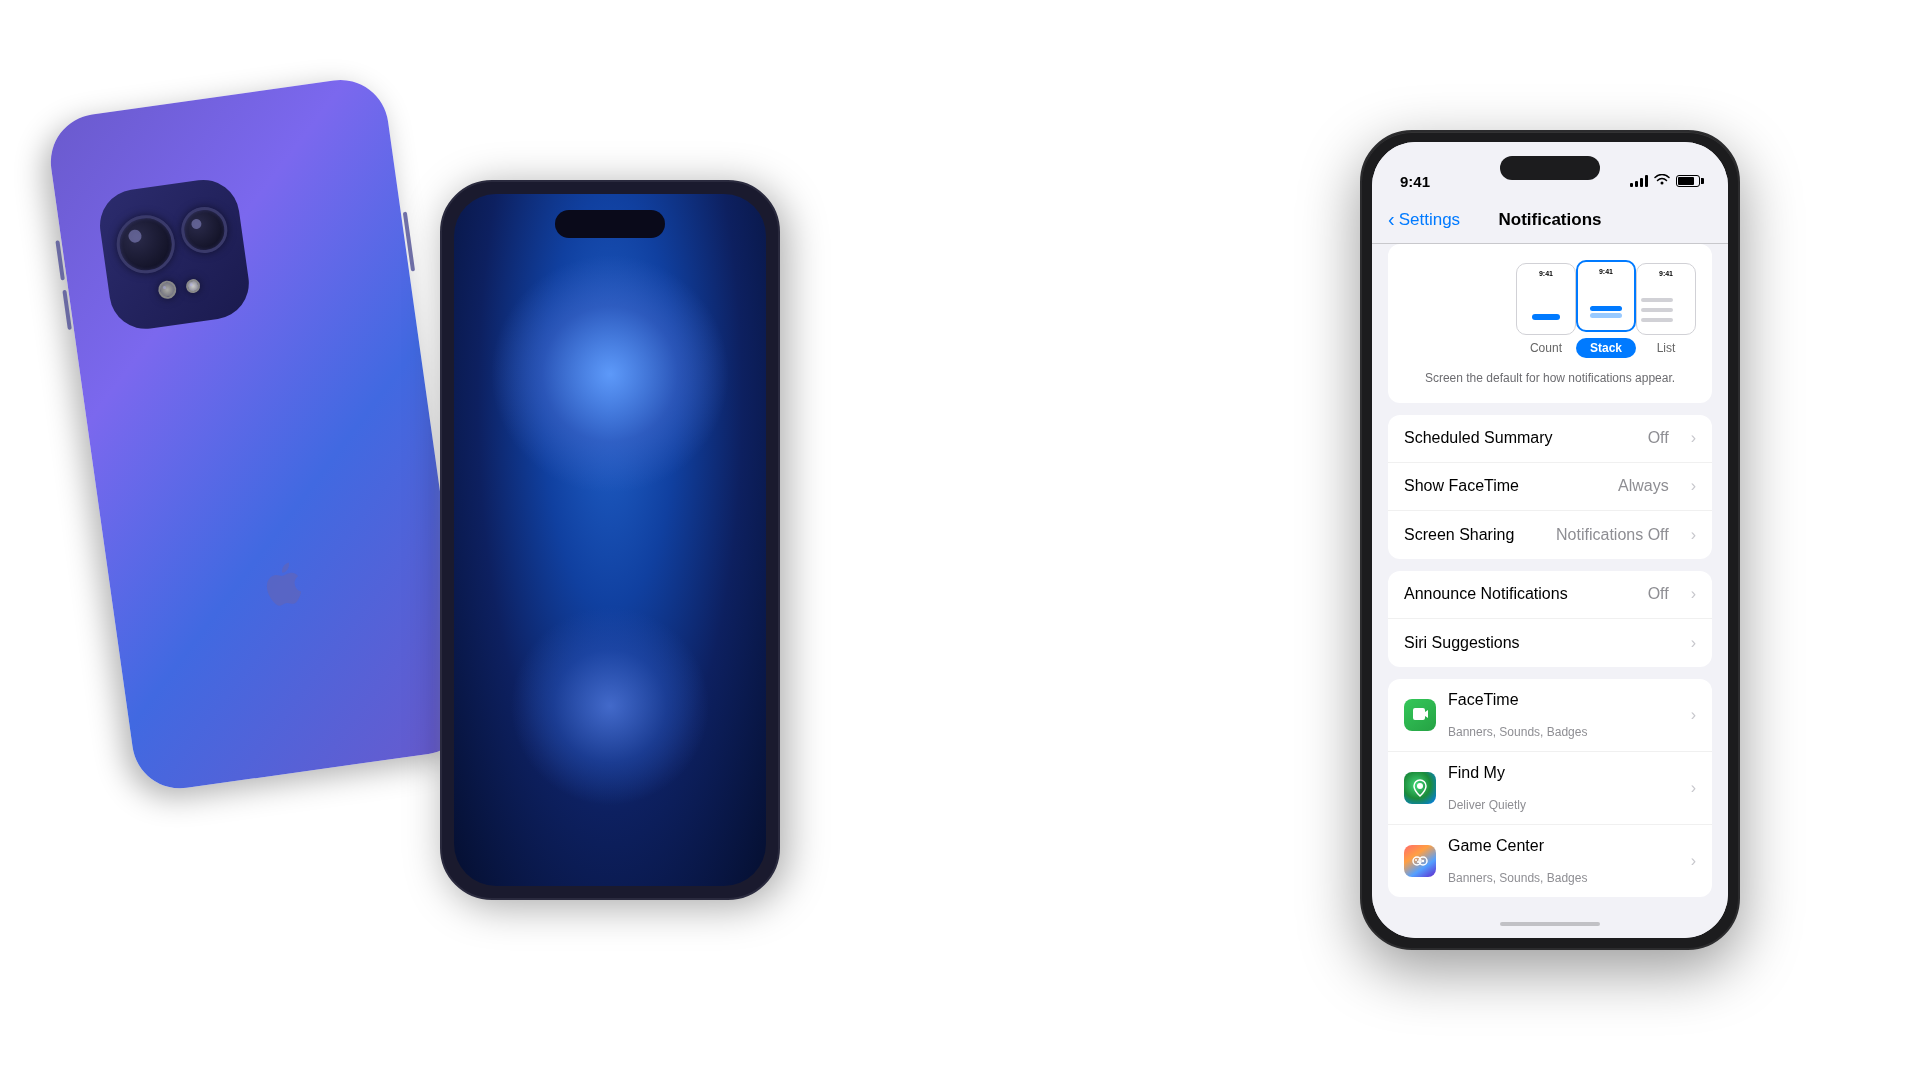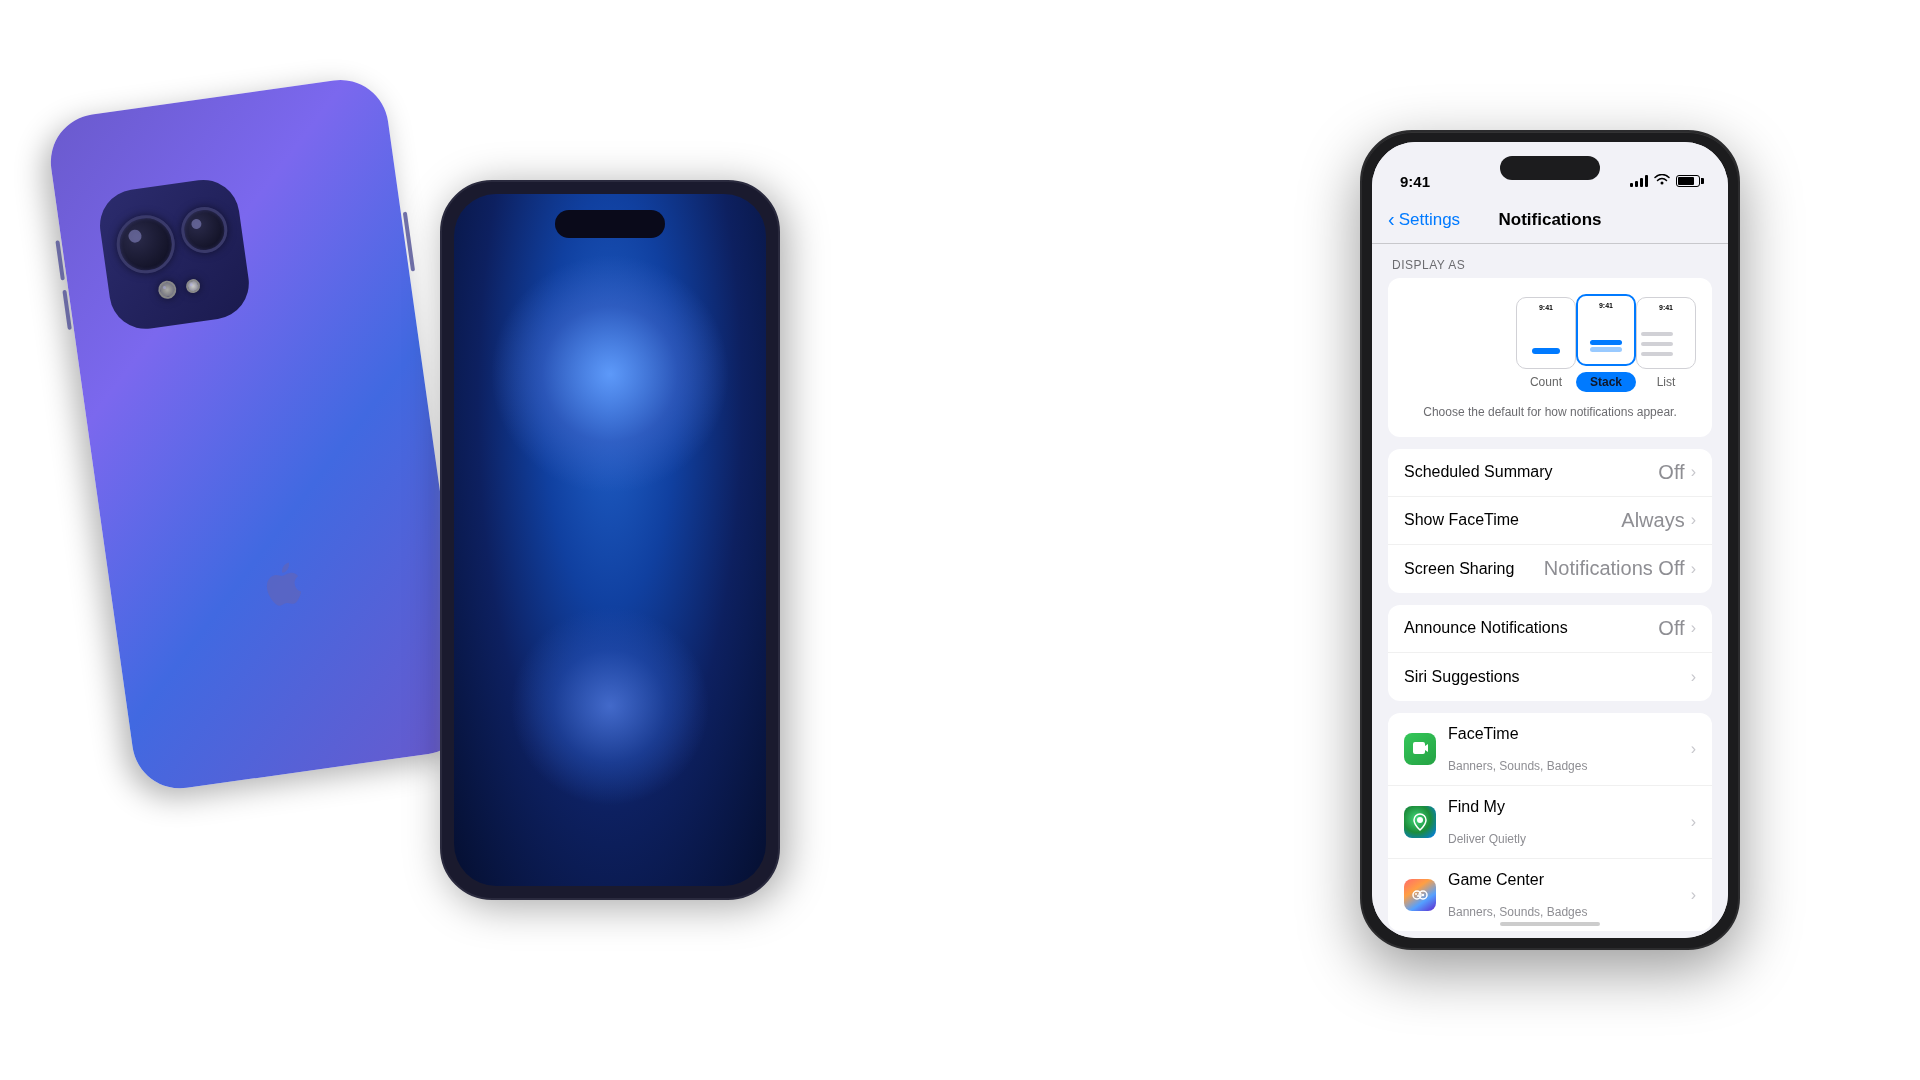--- a/index.html
+++ b/index.html
@@ -414,21 +414,21 @@
 
     .option-list-row:last-child { margin-bottom: 4px; }
 
     .option-label {
       font-size: 12px;
       color: #666;
     }
 
     .option-pill {
       background: #007aff;
-      color: #0f172a;
+      color: #ffffff;
       font-size: 12px;
       font-weight: 600;
       padding: 3px 14px;
       border-radius: 12px;
     }
 
     .display-as-description {
       font-size: 12px;
       color: #6c6c70;
       text-align: center;
@@ -457,23 +457,23 @@
       border-bottom: none;
     }
 
     .row-label {
       font-size: 16px;
       color: #000;
       flex: 1;
     }
 
     .row-value {
-      font-size: 20px;
+      font-size: 16px;
       color: #8e8e93;
-      margin-right: 6px;
+      margin-right: 22px;
     }
 
     .row-chevron {
       color: #c7c7cc;
       font-size: 16px;
     }
 
     
     .app-icon {
       width: 32px;
@@ -601,21 +601,20 @@
       <div class="nav-bar">
         <div class="nav-back">
           <span class="nav-back-chevron">‹</span>
           <span>Settings</span>
         </div>
         <span class="nav-title">Notifications</span>
       </div>
 
       <div class="settings-content">
 
-        <div class="section-label">DISPLAY AS</div>
 
         <div class="display-as-container">
           <div class="display-as-options">
 
             <div class="display-option">
               <div class="display-option-icon">
                 <span class="option-time">9:41</span>
                 <div style="margin-top: auto; margin-bottom: 6px;">
                   <div class="option-count-rect"></div>
                 </div>
@@ -640,21 +639,21 @@
                 <div style="margin-top:auto; display:flex; flex-direction:column; gap:3px; margin-bottom:4px; width:100%;">
                   <div class="option-list-row"></div>
                   <div class="option-list-row"></div>
                   <div class="option-list-row"></div>
                 </div>
               </div>
               <span class="option-label">List</span>
             </div>
 
           </div>
-          <div class="display-as-description">Choose the default for how notifications appear.</div>
+          <div class="display-as-description">Screen the default for how notifications appear.</div>
         </div>
 
         <div class="settings-group">
           <div class="settings-row">
             <span class="row-label">Scheduled Summary</span>
             <span class="row-value">Off</span>
             <span class="row-chevron">›</span>
           </div>
           <div class="settings-row">
             <span class="row-label">Show FaceTime</span>

